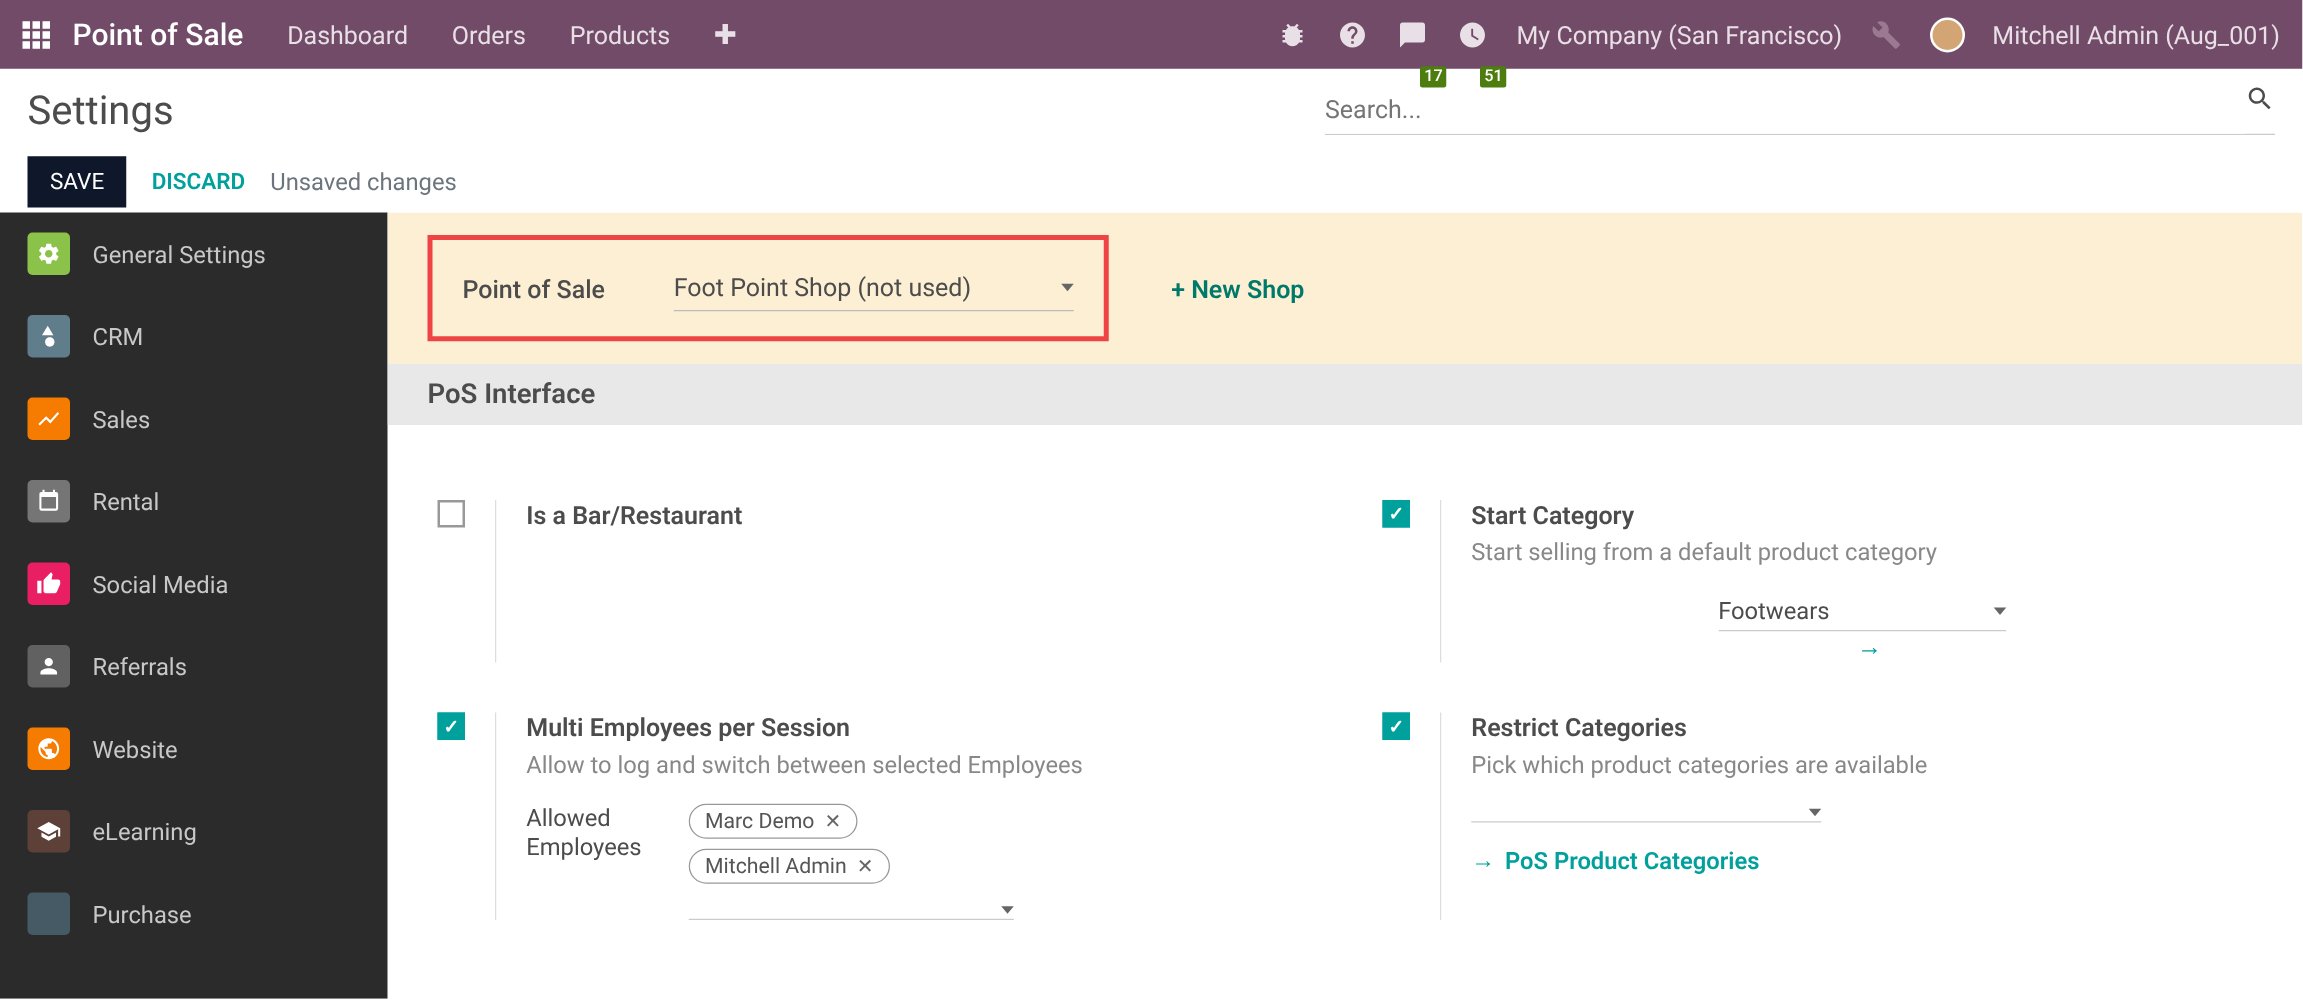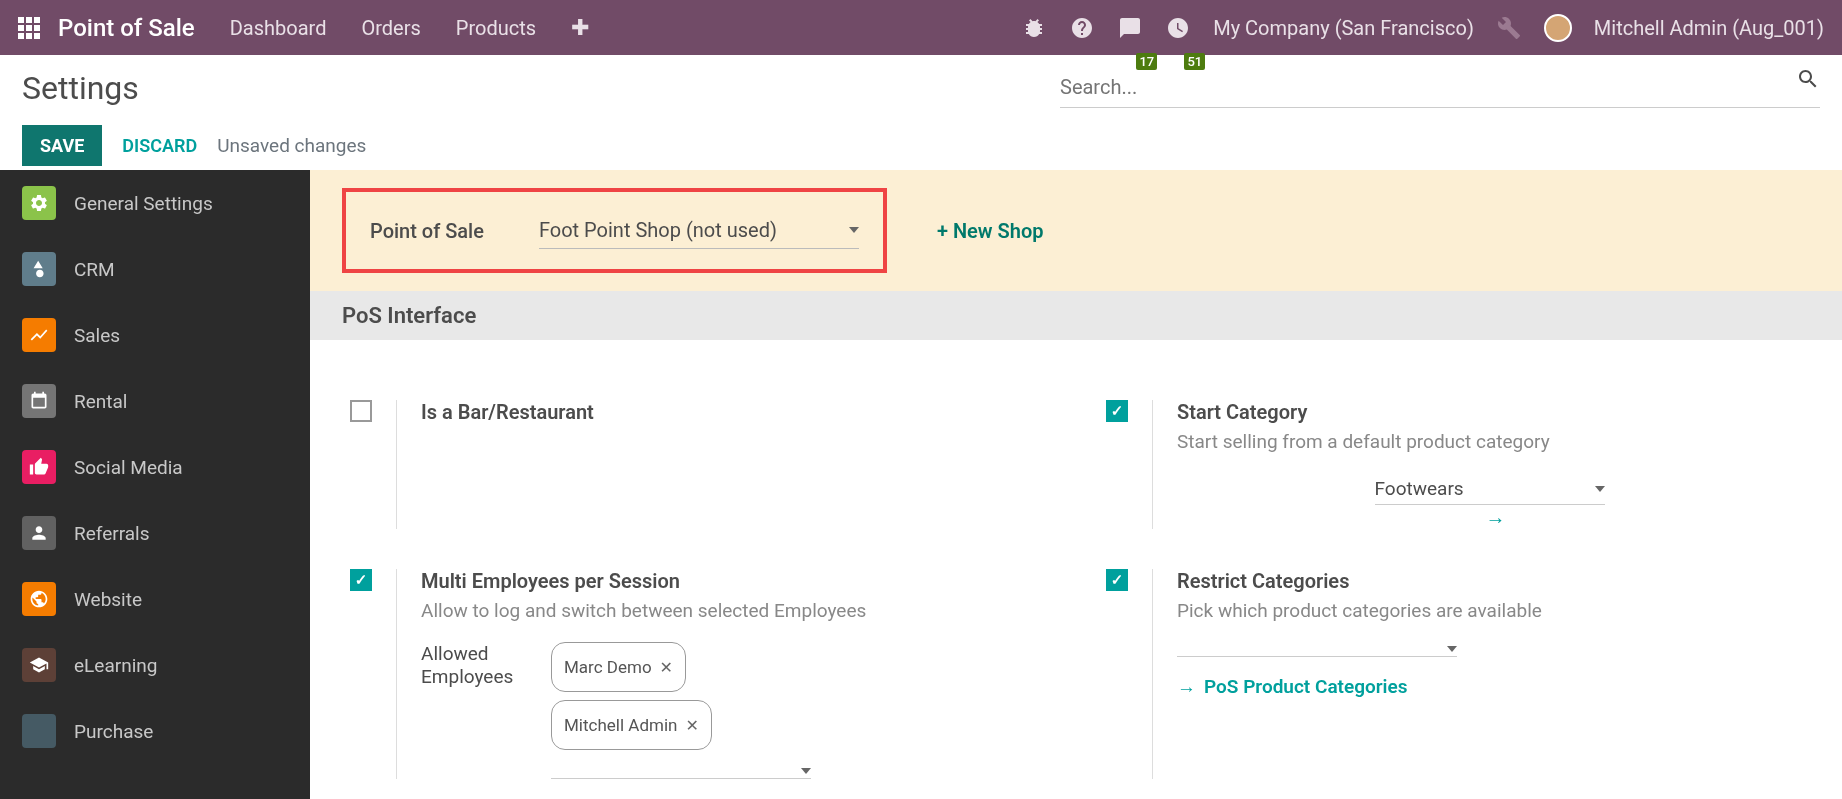--- a/index.html
+++ b/index.html
@@ -20,21 +20,21 @@
 .avatar { width: 28px; height: 28px; border-radius: 50%; background: #d4a574; border: 2px solid #fff; }
 .user-name { font-size: 20px; color: #e9e0e7; cursor:pointer; }
 
 .subheader { height: 65px; display: flex; align-items: center; padding: 0 22px; }
 .page-title { font-size: 32px; color: #4c4c4c; font-weight: 400; }
 .search-wrap { margin-left: auto; display: flex; align-items: flex-start; width: 760px; border-bottom: 1px solid #ccc; }
 .search-input { flex: 1; border: none; outline: none; font-size: 20px; padding: 8px 0; color: #666; }
 .search-icon { width: 24px; height: 24px; fill: #4c4c4c; cursor:pointer; }
 
 .action-bar { height: 50px; display: flex; align-items: center; padding: 0 22px; gap: 20px; }
-.btn-save { background: #0f766e; color: #fff; border: none; padding: 10px 18px; font-size: 18px; font-weight: 700; cursor: pointer; }
+.btn-save { background: #0f172a; color: #fff; border: none; padding: 10px 18px; font-size: 18px; font-weight: 400; cursor: pointer; }
 .btn-discard { color: #00a09d; font-size: 18px; font-weight: 600; cursor: pointer; background:none; border:none; }
 .unsaved { color: #6c757d; font-size: 19px; }
 
 .content { display: flex; height: calc(799px - 170px); }
 .sidebar { width: 310px; background: #2b2b2b; overflow-y: auto; }
 .sidebar::-webkit-scrollbar { width: 12px; }
 .sidebar::-webkit-scrollbar-track { background: #888; }
 .sidebar::-webkit-scrollbar-thumb { background: #555; }
 .sb-item { display: flex; align-items: center; padding: 16px 22px; gap: 18px; cursor:pointer; }
 .sb-icon { width: 34px; height: 34px; border-radius: 4px; display:flex; align-items:center; justify-content:center; flex-shrink:0; }
@@ -60,21 +60,21 @@
 .check-col { width: 28px; }
 .checkbox { width: 22px; height: 22px; border: 2px solid #999; cursor:pointer; display:flex; align-items:center; justify-content:center; }
 .checkbox.checked { background: #00a09d; border-color: #00a09d; }
 .checkbox.checked::after { content: '✓'; color: #fff; font-size: 15px; font-weight: bold; }
 .divider { width: 1px; background: #ddd; margin-right: 6px; }
 .setting-body { flex: 1; }
 .setting-title { font-size: 20px; color: #4c4c4c; font-weight: 600; margin-bottom: 6px; }
 .setting-desc { font-size: 19px; color: #888; margin-bottom: 20px; }
 .sub-label { font-size: 19px; color: #4c4c4c; display:inline-block; width: 130px; vertical-align: top; }
 .tags-area { display: inline-block; vertical-align: top; }
-.tag { display: inline-flex; align-items: center; border: 1px solid #999; border-radius: 14px; padding: 14px 12px; font-size: 17px; color: #555; margin: 0 6px 8px 0; }
+.tag { display: inline-flex; border: 1px solid #999; border-radius: 14px; padding: 3px 12px; font-size: 17px; color: #555; margin: 0 6px 8px 0; }
 .tag-x { margin-left: 8px; cursor:pointer; font-size: 16px; color: #666; }
 .inline-select { border: none; border-bottom: 1px solid #ccc; padding: 4px 0; width: 230px; display:flex; justify-content:space-between; align-items:center; cursor:pointer; font-size: 19px; color: #4c4c4c; }
 .arrow-icon { color: #00a09d; margin-left: 12px; font-size: 20px; font-weight: bold; }
 .link-action { color: #00a09d; font-size: 19px; font-weight: 600; cursor:pointer; display:flex; align-items:center; gap:8px; margin-top: 18px; }
 </style>
 </head>
 <body>
 
 <div class="topbar">
   <div class="apps-grid">

